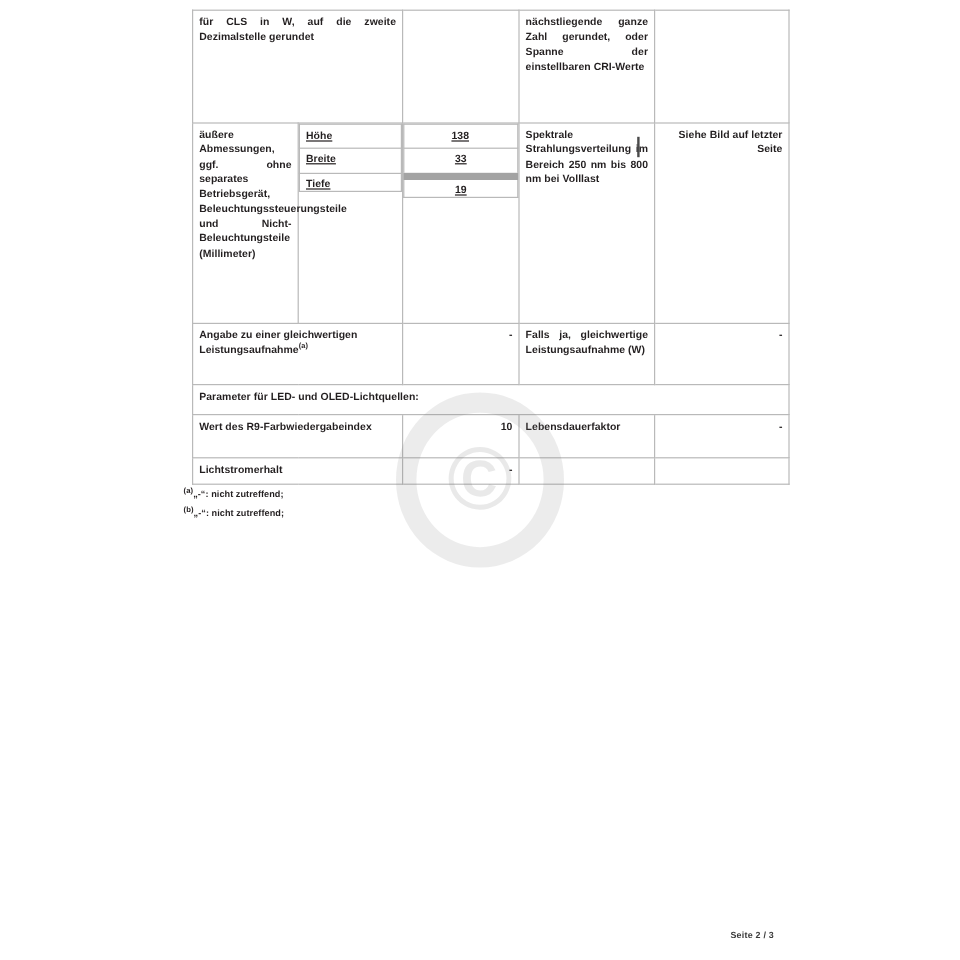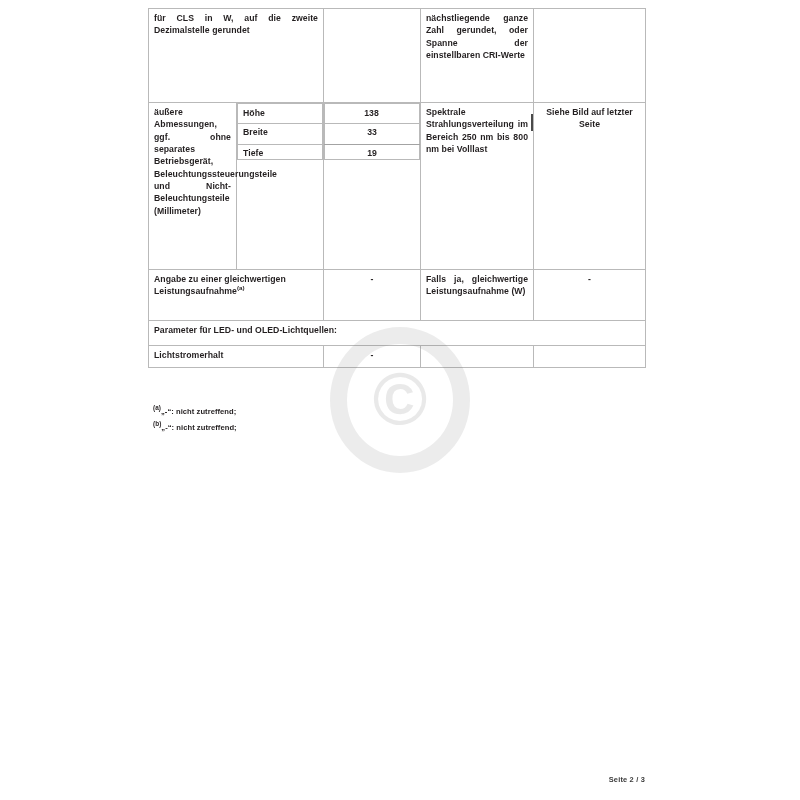--- a/index.html
+++ b/index.html
@@ -53,21 +53,21 @@
     font-size: 74px;
     font-weight: bold;
     line-height: 1;
     color: rgba(120, 120, 120, 0.16);
     margin-top: -3px;
   }
 
   
   #datasheet-table {
     position: absolute;
-    left: 148px;
+    left: 160px;
     top: 8px;
     width: 497px;
     border-collapse: collapse;
     table-layout: fixed;
     z-index: 2;
   }
   #datasheet-table td {
     border: 1px solid #b9b9b9;
     vertical-align: top;
     padding: 3px 5px 3px 5px;
@@ -77,40 +77,41 @@
     font-weight: bold;
     color: #231f20;
   }
   .c1a { width: 88px; }
   .c1b { width: 87px; }
   .c2 { width: 97px; }
   .c3 { width: 113px; }
   .c4 { width: 112px; }
 
   td.just { text-align: justify; text-align-last: left; }
-  td.ctr  { text-align: center; }
+  td.ctr  { text-align: right; }
   td.blank { }
 
   
   .dimtable {
     border-collapse: collapse;
     table-layout: fixed;
     width: 100%;
     height: 100%;
   }
   .dimtable td {
     border: 0;
     padding: 0;
   }
 
   .sub-label, .sub-value {
     font-size: 8.7px;
     font-weight: bold;
     line-height: 1.42;
     color: #231f20;
+    text-decoration: underline;
   }
 
   
   td.section-row {
     font-weight: bold;
     font-size: 8.9px;
   }
 
   sup.fn {
     font-size: 6.2px;
@@ -211,21 +212,21 @@
             </tbody>
           </table>
         </td>
         <td style="padding:0;">
           <table class="dimtable">
             <tbody>
               <tr>
                 <td class="sub-value" style="height:16px;border-bottom:1px solid #b9b9b9;padding:3px 6px 0 5px;text-align:center;vertical-align:top;">138</td>
               </tr>
               <tr>
-                <td class="sub-value" style="height:18px;border-bottom:1px solid #a3a3a3;padding:2px 5px 0 5px;text-align:center;vertical-align:top;">33</td>
+                <td class="sub-value" style="height:18px;border-bottom:6px solid #a3a3a3;padding:2px 5px 0 5px;text-align:center;vertical-align:top;">33</td>
               </tr>
               <tr>
                 <td class="sub-value" style="padding:2px 5px 0 5px;text-align:center;vertical-align:top;">19</td>
               </tr>
             </tbody>
           </table>
         </td>
         <td class="just">Spektrale Strahlungsverteilung im Bereich 250 nm bis 800 nm bei Volllast</td>
         <td class="ctr">Siehe Bild auf letzter Seite</td>
       </tr>
@@ -235,20 +236,26 @@
         <td class="ctr">-</td>
         <td class="just">Falls ja, gleichwertige Leistungsaufnahme (W)</td>
         <td class="ctr">-</td>
       </tr>
 
 
       <tr>
         <td class="section-row" colspan="5" style="height:18px;">Parameter für LED- und OLED-Lichtquellen:</td>
       </tr>
 
+      <tr>
+        <td colspan="2" style="height:29px;">Wert des R9-Farbwiedergabeindex</td>
+        <td class="ctr">10</td>
+        <td>Lebensdauerfaktor</td>
+        <td class="ctr">-</td>
+      </tr>
 
       <tr>
         <td colspan="2" style="height:15px;margin-top:24px;">Lichtstromerhalt</td>
         <td class="ctr">-</td>
         <td class="blank"></td>
         <td class="ctr blank"></td>
       </tr>
 
     </tbody>
   </table>

